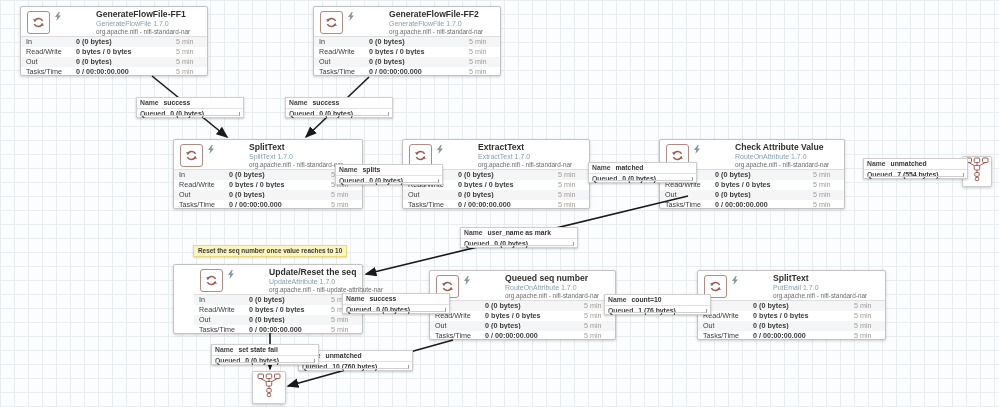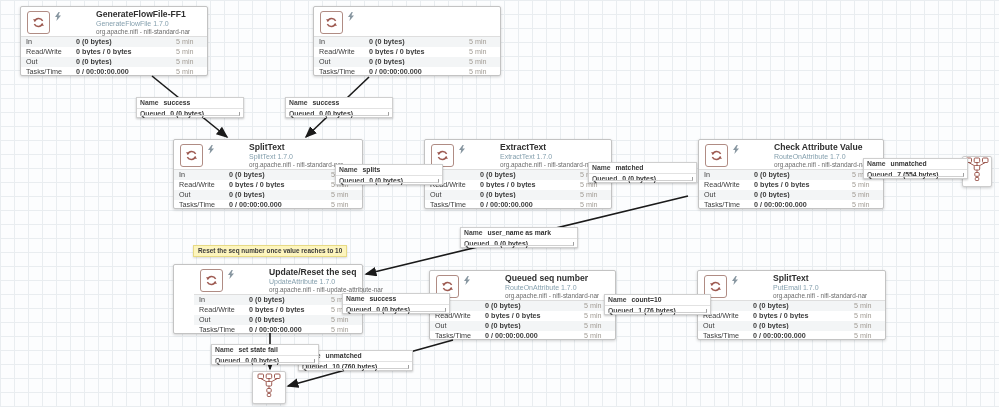--- a/index.html
+++ b/index.html
@@ -140,20 +140,25 @@
               </g>
               <path d="M1.2 3.2 l1.6 3 2.4-2.2 z" fill="#9e5b52"></path>
               <path d="M12.8 10.8 l-1.6-3 -2.4 2.2 z" fill="#9e5b52"></path>
             </svg>
           </div>
           <div class="proc-state">
             <svg width="8" height="9" viewBox="0 0 8 9">
               <path d="M4.6 0 L1 5 h2.2 L2.4 9 L7 3.6 H4.4 L5.8 0 z" fill="#8796a0"></path>
             </svg>
           </div>
+          <div class="proc-titles">
+            <div class="proc-name">GenerateFlowFile-FF2</div>
+            <div class="proc-type">GenerateFlowFile 1.7.0</div>
+            <div class="proc-bundle">org.apache.nifi - nifi-standard-nar</div>
+          </div>
         </div>
         <div class="proc-stats">
           <div class="stat-row">
             <span class="stat-label">In</span>
             <span class="stat-value">0 (0 bytes)</span>
             <span class="stat-period">5 min</span>
           </div>
           <div class="stat-row">
             <span class="stat-label">Read/Write</span>
             <span class="stat-value">0 bytes / 0 bytes</span>
@@ -210,21 +215,21 @@
             <span class="stat-value">0 (0 bytes)</span>
             <span class="stat-period">5 min</span>
           </div>
           <div class="stat-row">
             <span class="stat-label">Tasks/Time</span>
             <span class="stat-value">0 / 00:00:00.000</span>
             <span class="stat-period">5 min</span>
           </div>
         </div>
       </div>
-      <div class="processor" style="left: 424px; top: 139px; width: 188px;">
+      <div class="processor" style="left: 402px; top: 139px; width: 188px;">
         <div class="proc-header">
           <div class="proc-icon">
             <svg width="13" height="13" viewBox="0 0 14 14">
               <g fill="none" stroke="#9e5b52" stroke-width="1.6">
                 <path d="M11.5 5.2 A5 5 0 0 0 2.6 5.8"></path>
                 <path d="M2.5 8.8 A5 5 0 0 0 11.4 8.2"></path>
               </g>
               <path d="M1.2 3.2 l1.6 3 2.4-2.2 z" fill="#9e5b52"></path>
               <path d="M12.8 10.8 l-1.6-3 -2.4 2.2 z" fill="#9e5b52"></path>
             </svg>
@@ -256,21 +261,21 @@
             <span class="stat-value">0 (0 bytes)</span>
             <span class="stat-period">5 min</span>
           </div>
           <div class="stat-row">
             <span class="stat-label">Tasks/Time</span>
             <span class="stat-value">0 / 00:00:00.000</span>
             <span class="stat-period">5 min</span>
           </div>
         </div>
       </div>
-      <div class="processor" style="left: 698px; top: 139px; width: 186px;">
+      <div class="processor" style="left: 659px; top: 139px; width: 186px;">
         <div class="proc-header">
           <div class="proc-icon">
             <svg width="13" height="13" viewBox="0 0 14 14">
               <g fill="none" stroke="#9e5b52" stroke-width="1.6">
                 <path d="M11.5 5.2 A5 5 0 0 0 2.6 5.8"></path>
                 <path d="M2.5 8.8 A5 5 0 0 0 11.4 8.2"></path>
               </g>
               <path d="M1.2 3.2 l1.6 3 2.4-2.2 z" fill="#9e5b52"></path>
               <path d="M12.8 10.8 l-1.6-3 -2.4 2.2 z" fill="#9e5b52"></path>
             </svg>

